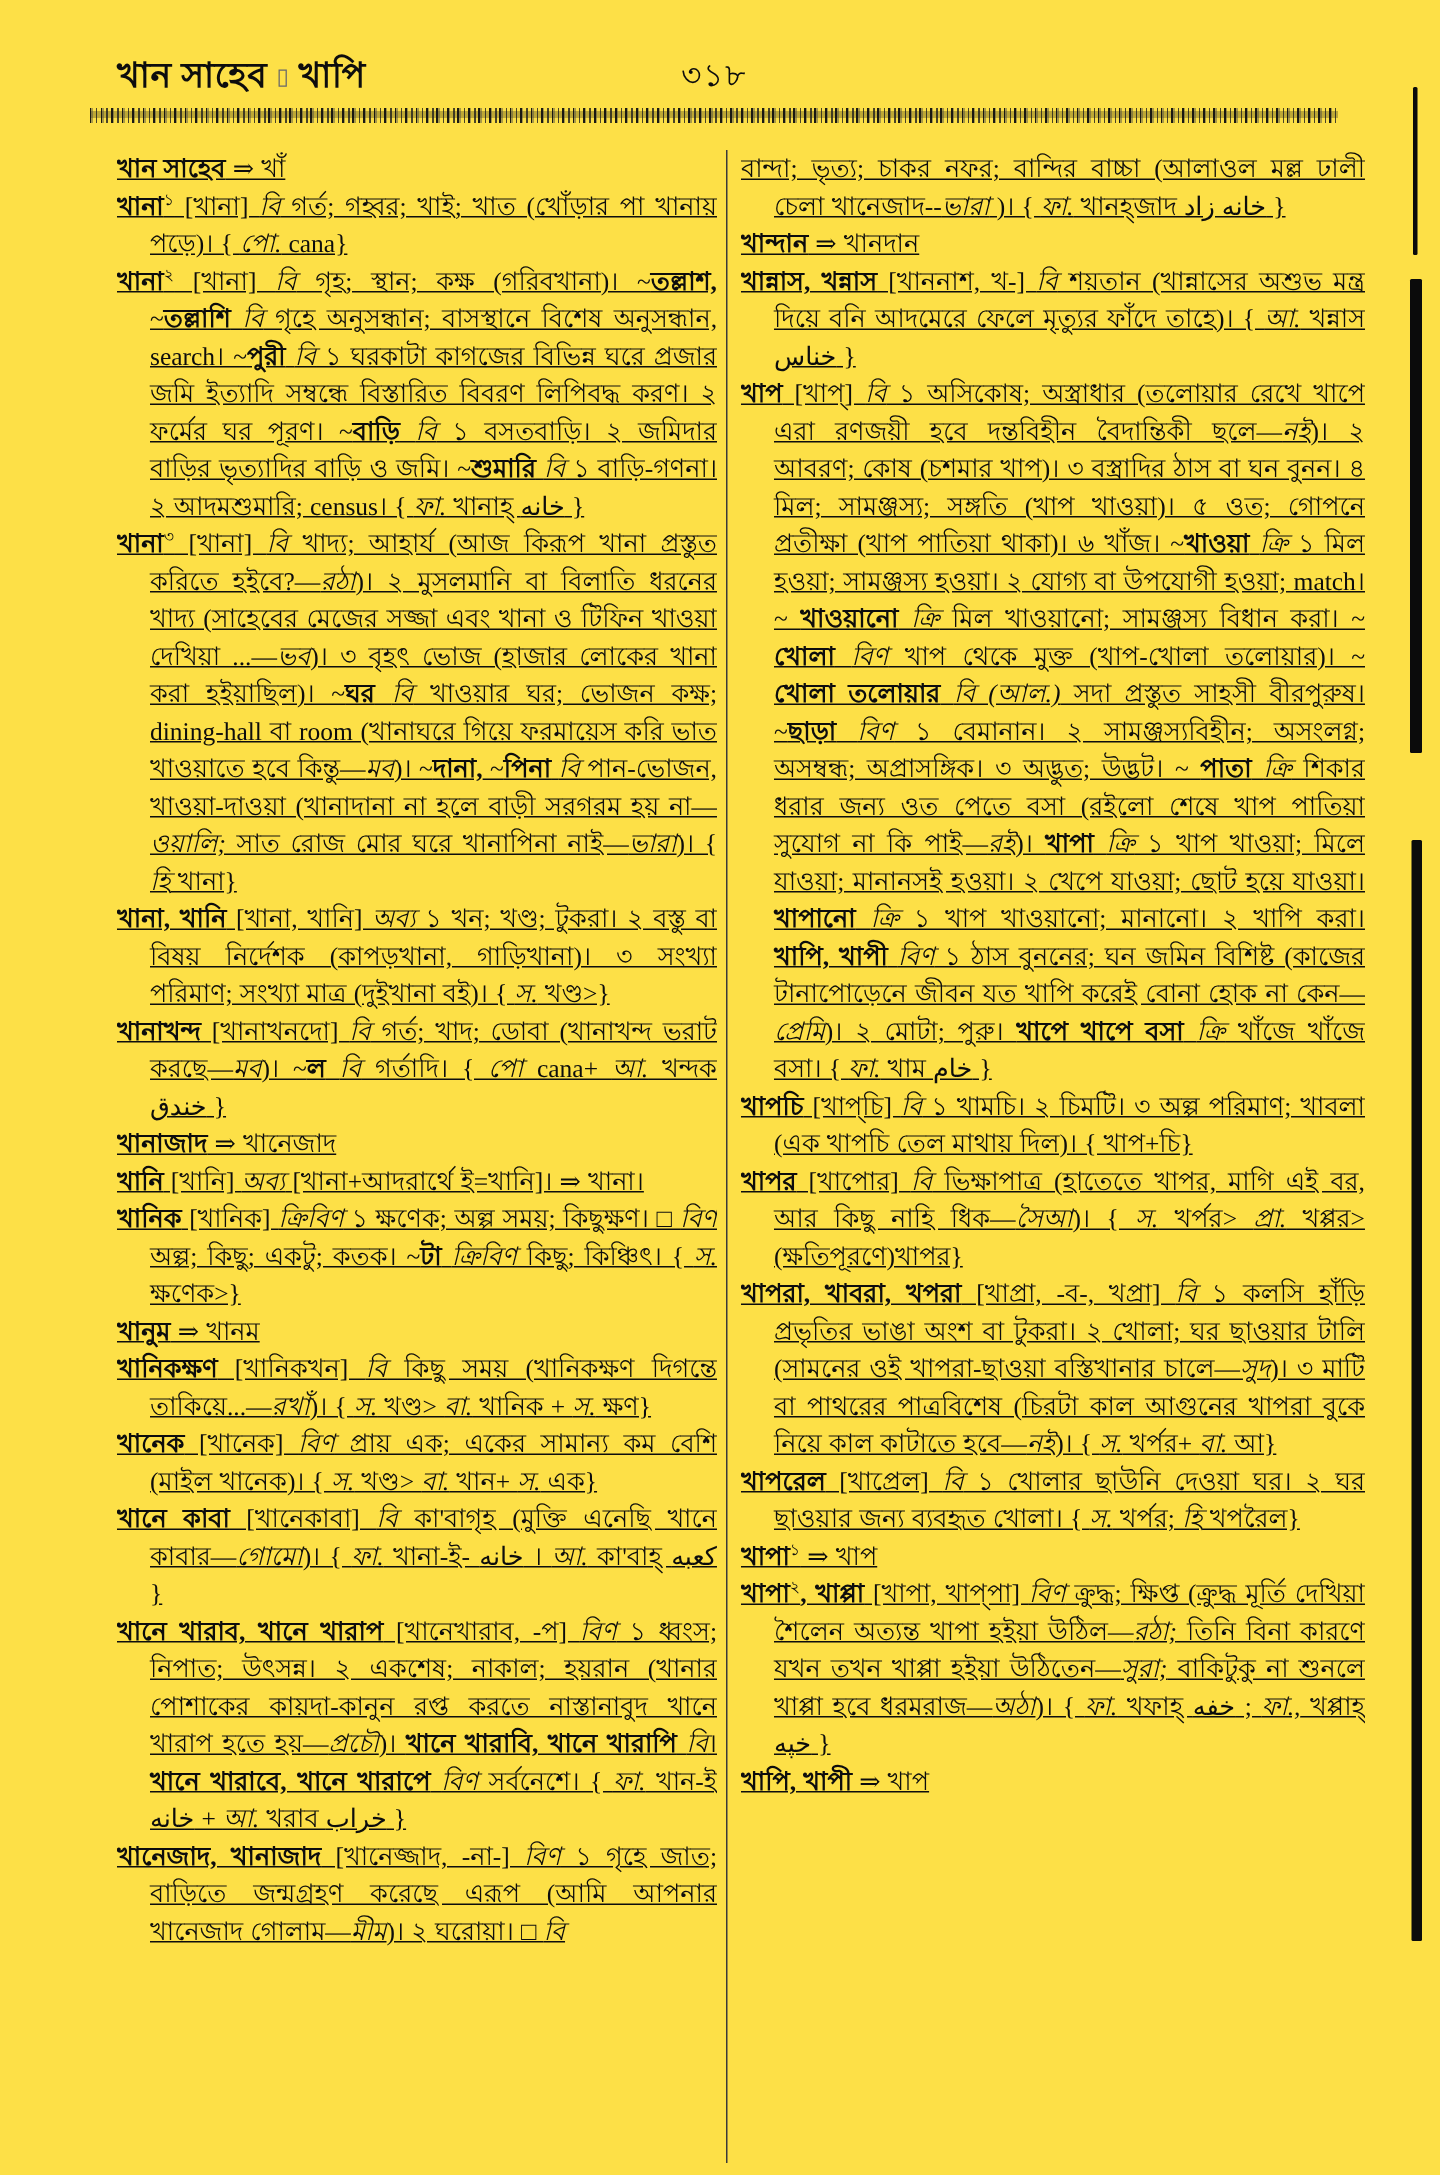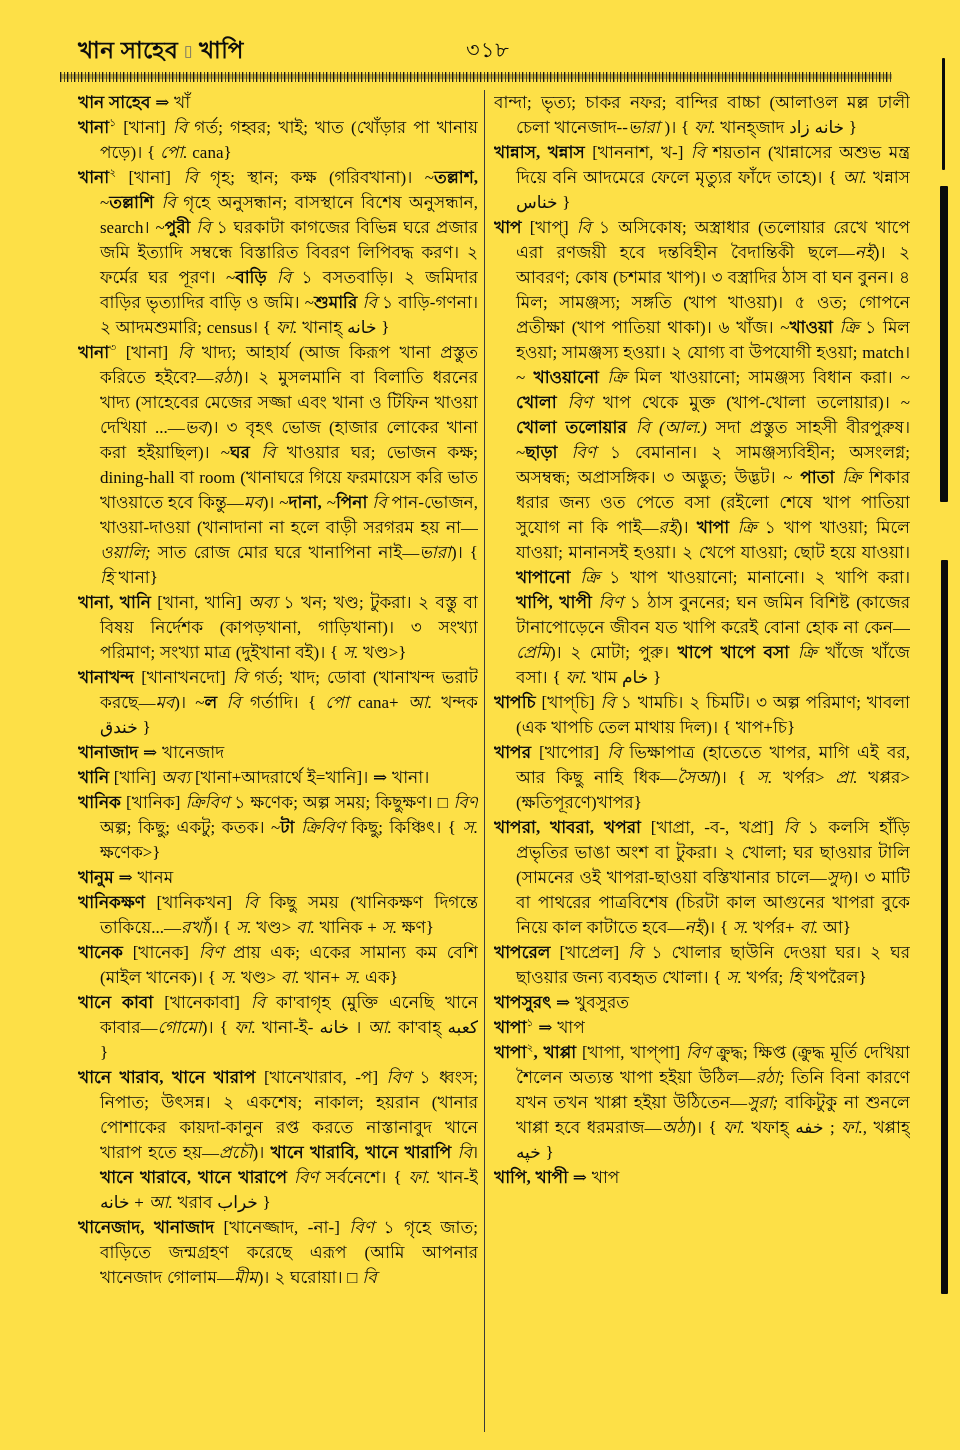--- a/index.html
+++ b/index.html
@@ -17,39 +17,39 @@
   .guide{
     position:absolute;left:0;top:0;
     font-weight:bold;font-size:23px;letter-spacing:.5px;white-space:nowrap;
   }
   .gsep{
     display:inline-block;
     font-weight:normal;font-size:15px;
     color:#6a6a6a;transform:translateY(-2px);
     padding:0 6px;
   }
-  .pagenum{position:absolute;left:376px;top:2px;font-size:21px;letter-spacing:1px;margin-left:12px;}
+  .pagenum{position:absolute;left:376px;top:2px;font-size:21px;letter-spacing:1px;}
   
   .smudge{
     position:absolute;top:72px;left:60px;width:832px;height:10px;
     background:
       repeating-linear-gradient(90deg,
         rgba(15,15,15,.95) 0 1px,
         rgba(70,70,70,.45) 1px 2px,
         rgba(255,255,255,0) 2px 4px,
         rgba(30,30,30,.8) 4px 5px,
         rgba(255,255,255,0) 5px 7px),
       linear-gradient(180deg, rgba(0,0,0,0) 0 2px, rgba(0,0,0,.25) 2px 7px, rgba(0,0,0,0) 7px 10px);
     filter:blur(.4px);
   }
   
   .columns{
-    position:absolute;top:90px;left:78px;
+    position:absolute;top:100px;left:78px;
     width:832px;height:1342px;
-    display:flex;overflow:hidden;
+    display:flex;overflow:hidden;text-decoration:underline;
   }
   .col{overflow:hidden;}
   .col-left{width:400px;}
   .divider{width:1px;background:#3a3a3a;margin-left:6px;margin-right:9px;}
   .col-right{flex:1;}
   .entry{
     font-size:17px;line-height:25px;
     text-align:justify;
     padding-left:22px;text-indent:-22px;
     word-spacing:.5px;
@@ -89,27 +89,27 @@
         <div class="entry"><b>খানুম</b> ⇒ খানম</div>
         <div class="entry"><b>খানিকক্ষণ</b> [খানিকখন] <i>বি</i> কিছু সময় (খানিকক্ষণ দিগন্তে তাকিয়ে...—<i>রখাঁ</i>)। { <i>স.</i> খণ্ড&gt; <i>বা.</i> খানিক + <i>স.</i> ক্ষণ}</div>
         <div class="entry"><b>খানেক</b> [খানেক] <i>বিণ</i> প্রায় এক; একের সামান্য কম বেশি (মাইল খানেক)। { <i>স.</i> খণ্ড&gt; <i>বা.</i> খান+ <i>স.</i> এক}</div>
         <div class="entry"><b>খানে কাবা</b> [খানেকাবা] <i>বি</i> কা'বাগৃহ (মুক্তি এনেছি খানে কাবার—<i>গোমো</i>)। { <i>ফা.</i> খানা-ই- خانه । <i>আ.</i> কা'বাহ্ كعبه }</div>
         <div class="entry"><b>খানে খারাব, খানে খারাপ</b> [খানেখারাব, -প] <i>বিণ</i> ১ ধ্বংস; নিপাত; উৎসন্ন। ২ একশেষ; নাকাল; হয়রান (খানার পোশাকের কায়দা-কানুন রপ্ত করতে নাস্তানাবুদ খানে খারাপ হতে হয়—<i>প্রচৌ</i>)। <b>খানে খারাবি, খানে খারাপি</b> <i>বি</i>। <b>খানে খারাবে, খানে খারাপে</b> <i>বিণ</i> সর্বনেশে। { <i>ফা.</i> খান-ই خانه + <i>আ.</i> খরাব خراب }</div>
         <div class="entry"><b>খানেজাদ, খানাজাদ</b> [খানেজ্জাদ, -না-] <i>বিণ</i> ১ গৃহে জাত; বাড়িতে জন্মগ্রহণ করেছে এরূপ (আমি আপনার খানেজাদ গোলাম—<i>মীম</i>)। ২ ঘরোয়া। □ <i>বি</i></div>
       </div>
     <div class="divider"></div>
     <div class="col col-right">
         <div class="entry">বান্দা; ভৃত্য; চাকর নফর; বান্দির বাচ্চা (আলাওল মল্ল ঢালী চেলা খানেজাদ--<i>ভারা</i> )। { <i>ফা.</i> খানহ্‌জাদ خانه زاد }</div>
+        <div class="entry"><b>খান্দান</b> ⇒ খানদান</div>
         <div class="entry"><b>খান্নাস, খন্নাস</b> [খাননাশ, খ-] <i>বি</i> শয়তান (খান্নাসের অশুভ মন্ত্র দিয়ে বনি আদমেরে ফেলে মৃত্যুর ফাঁদে তাহে)। { <i>আ.</i> খন্নাস خناس }</div>
         <div class="entry"><b>খাপ</b> [খাপ্] <i>বি</i> ১ অসিকোষ; অস্ত্রাধার (তলোয়ার রেখে খাপে এরা রণজয়ী হবে দন্তবিহীন বৈদান্তিকী ছলে—<i>নই</i>)। ২ আবরণ; কোষ (চশমার খাপ)। ৩ বস্ত্রাদির ঠাস বা ঘন বুনন। ৪ মিল; সামঞ্জস্য; সঙ্গতি (খাপ খাওয়া)। ৫ ওত; গোপনে প্রতীক্ষা (খাপ পাতিয়া থাকা)। ৬ খাঁজ। ~<b>খাওয়া</b> <i>ক্রি</i> ১ মিল হওয়া; সামঞ্জস্য হওয়া। ২ যোগ্য বা উপযোগী হওয়া; match। ~ <b>খাওয়ানো</b> <i>ক্রি</i> মিল খাওয়ানো; সামঞ্জস্য বিধান করা। ~ <b>খোলা</b> <i>বিণ</i> খাপ থেকে মুক্ত (খাপ-খোলা তলোয়ার)। ~ <b>খোলা তলোয়ার</b> <i>বি (আল.)</i> সদা প্রস্তুত সাহসী বীরপুরুষ। ~<b>ছাড়া</b> <i>বিণ</i> ১ বেমানান। ২ সামঞ্জস্যবিহীন; অসংলগ্ন; অসম্বন্ধ; অপ্রাসঙ্গিক। ৩ অদ্ভুত; উদ্ভট। ~ <b>পাতা</b> <i>ক্রি</i> শিকার ধরার জন্য ওত পেতে বসা (রইলো শেষে খাপ পাতিয়া সুযোগ না কি পাই—<i>রই</i>)। <b>খাপা</b> <i>ক্রি</i> ১ খাপ খাওয়া; মিলে যাওয়া; মানানসই হওয়া। ২ খেপে যাওয়া; ছোট হয়ে যাওয়া। <b>খাপানো</b> <i>ক্রি</i> ১ খাপ খাওয়ানো; মানানো। ২ খাপি করা। <b>খাপি, খাপী</b> <i>বিণ</i> ১ ঠাস বুননের; ঘন জমিন বিশিষ্ট (কাজের টানাপোড়েনে জীবন যত খাপি করেই বোনা হোক না কেন—<i>প্রেমি</i>)। ২ মোটা; পুরু। <b>খাপে খাপে বসা</b> <i>ক্রি</i> খাঁজে খাঁজে বসা। { <i>ফা.</i> খাম خام }</div>
         <div class="entry"><b>খাপচি</b> [খাপ্‌চি] <i>বি</i> ১ খামচি। ২ চিমটি। ৩ অল্প পরিমাণ; খাবলা (এক খাপচি তেল মাথায় দিল)। { খাপ+চি}</div>
         <div class="entry"><b>খাপর</b> [খাপোর] <i>বি</i> ভিক্ষাপাত্র (হাতেতে খাপর, মাগি এই বর, আর কিছু নাহি ধিক—<i>সৈআ</i>)। { <i>স.</i> খর্পর&gt; <i>প্রা.</i> খপ্পর&gt;(ক্ষতিপূরণে)খাপর}</div>
         <div class="entry"><b>খাপরা, খাবরা, খপরা</b> [খাপ্রা, -ব-, খপ্রা] <i>বি</i> ১ কলসি হাঁড়ি প্রভৃতির ভাঙা অংশ বা টুকরা। ২ খোলা; ঘর ছাওয়ার টালি (সামনের ওই খাপরা-ছাওয়া বস্তিখানার চালে—<i>সুদ</i>)। ৩ মাটি বা পাথরের পাত্রবিশেষ (চিরটা কাল আগুনের খাপরা বুকে নিয়ে কাল কাটাতে হবে—<i>নই</i>)। { <i>স.</i> খর্পর+ <i>বা.</i> আ}</div>
         <div class="entry"><b>খাপরেল</b> [খাপ্রেল] <i>বি</i> ১ খোলার ছাউনি দেওয়া ঘর। ২ ঘর ছাওয়ার জন্য ব্যবহৃত খোলা। { <i>স.</i> খর্পর; <i>হি</i> খপরৈল}</div>
-        <div class="entry"><b>খাপসুরৎ</b> ⇒ খুবসুরত</div>
         <div class="entry"><b>খাপা</b><sup>১</sup> ⇒ খাপ</div>
         <div class="entry"><b>খাপা</b><sup>২</sup><b>, খাপ্পা</b> [খাপা, খাপ্‌পা] <i>বিণ</i> ক্রুদ্ধ; ক্ষিপ্ত (ক্রুদ্ধ মূর্তি দেখিয়া শৈলেন অত্যন্ত খাপা হইয়া উঠিল—<i>রঠা;</i> তিনি বিনা কারণে যখন তখন খাপ্পা হইয়া উঠিতেন—<i>সুরা;</i> বাকিটুকু না শুনলে খাপ্পা হবে ধরমরাজ—<i>অঠা</i>)। { <i>ফা.</i> খফাহ্ خفه ; <i>ফা.,</i> খপ্পাহ্ خپه }</div>
         <div class="entry"><b>খাপি, খাপী</b> ⇒ খাপ</div>
       </div>
   </div>
 
   <div class="edge-bar bar1"></div>
   <div class="edge-bar bar2"></div>
   <div class="edge-bar bar3"></div>
 

